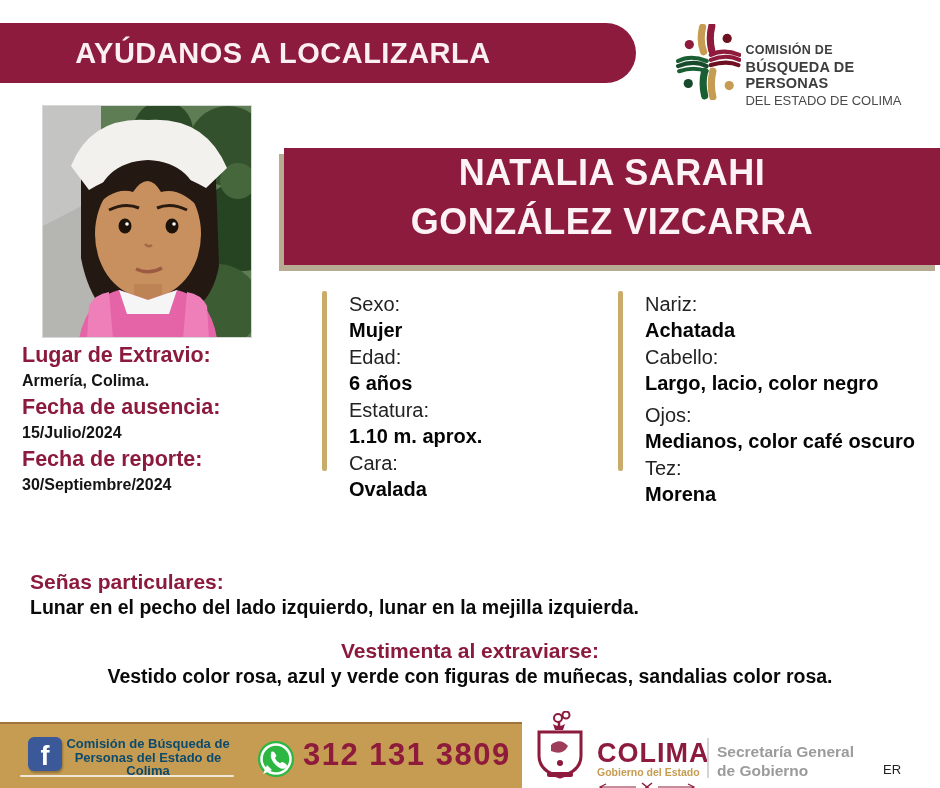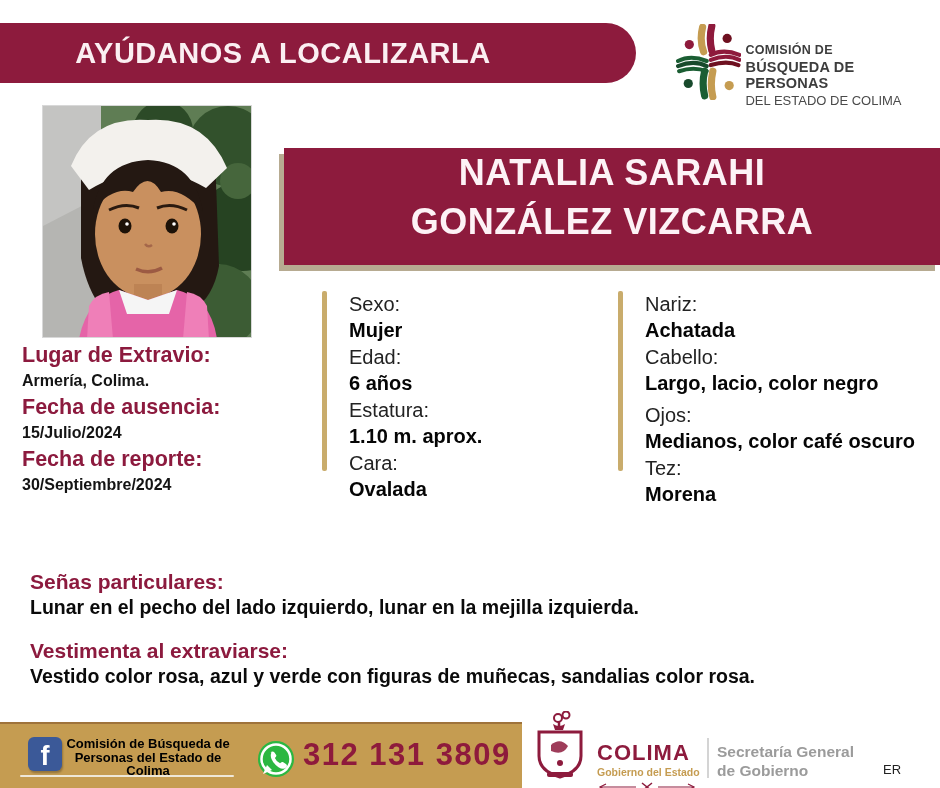--- a/index.html
+++ b/index.html
@@ -49,46 +49,46 @@
   .desc-col .label { color:#232323; font-size:20px; line-height:26px; }
   .desc-col .value { color:#050505; font-size:20px; font-weight:bold; line-height:26px; }
   .desc-col .pair { margin-bottom:1px; }
   .desc-col .pair.gap { margin-top:6px; }
   .col1 { left:296px; }
   .col2 { left:592px; }
   
   .particulars { position:absolute; left:30px; top:568px; width:880px; }
   .particulars .sec-label { color:#8C1A3E; font-weight:bold; font-size:21px; line-height:27px; }
   .particulars .sec-text { color:#0a0a0a; font-weight:bold; font-size:19.5px; line-height:25px; }
-  .particulars .block2 { margin-top:17px; }
+  .particulars .block2 { margin-top:17px;text-align:center; }
   
   .footer-bar {
     position:absolute; left:0; top:722px; width:522px; height:66px;
     background:#C59C51; border-top:2px solid rgba(90,40,20,.35);
   }
   .fb-icon {
     position:absolute; left:28px; top:737px; width:34px; height:34px;
     background:#3B5998; border-radius:6px; color:#ffffff;
     display:flex; align-items:flex-end; justify-content:center;
     font-size:27px; font-weight:bold; line-height:30px;
     box-shadow:1px 2px 2px rgba(0,0,0,.25); overflow:hidden;
   }
   .fb-name {
     position:absolute; left:62px; top:737px; width:172px; text-align:center;
-    color:#000000; font-weight:bold; font-size:13px; line-height:13.5px;
+    color:#0c4a6e; font-weight:bold; font-size:13px; line-height:13.5px;
   }
   .fb-underline { position:absolute; left:20px; top:775px; width:214px; height:2px; background:#EFE8D8; border-radius:1px; }
   .wa-icon { position:absolute; left:257px; top:740px; width:38px; height:38px; }
   .wa-number {
     position:absolute; left:303px; top:737px; color:#8E1A3C;
     font-size:31px; font-weight:bold; letter-spacing:1.5px;
   }
   .colima-crest { position:absolute; left:531px; top:711px; width:58px; height:72px; }
   .colima-word { position:absolute; left:597px; top:740px; width:110px; }
-  .colima-word .t { color:#8D1B3D; font-size:22px; font-weight:bold; letter-spacing:1px; line-height:26px; }
+  .colima-word .t { color:#8D1B3D; font-size:27px; font-weight:bold; letter-spacing:1px; line-height:26px; }
   .colima-word .s { color:#C59C51; font-size:10.5px; font-weight:bold; margin-top:0; }
   .colima-word .arrows { margin-top:1px; }
   .footer-divider { position:absolute; left:707px; top:738px; width:2px; height:40px; background:#d4d4d4; }
   .secretaria {
     position:absolute; left:717px; top:742px; width:145px;
     color:#9b9b9b; font-size:15.5px; line-height:19px; font-weight:bold;
   }
   .er-text { position:absolute; left:883px; top:762px; color:#222; font-size:13px; font-weight:normal; }
 </style>
 </head>

